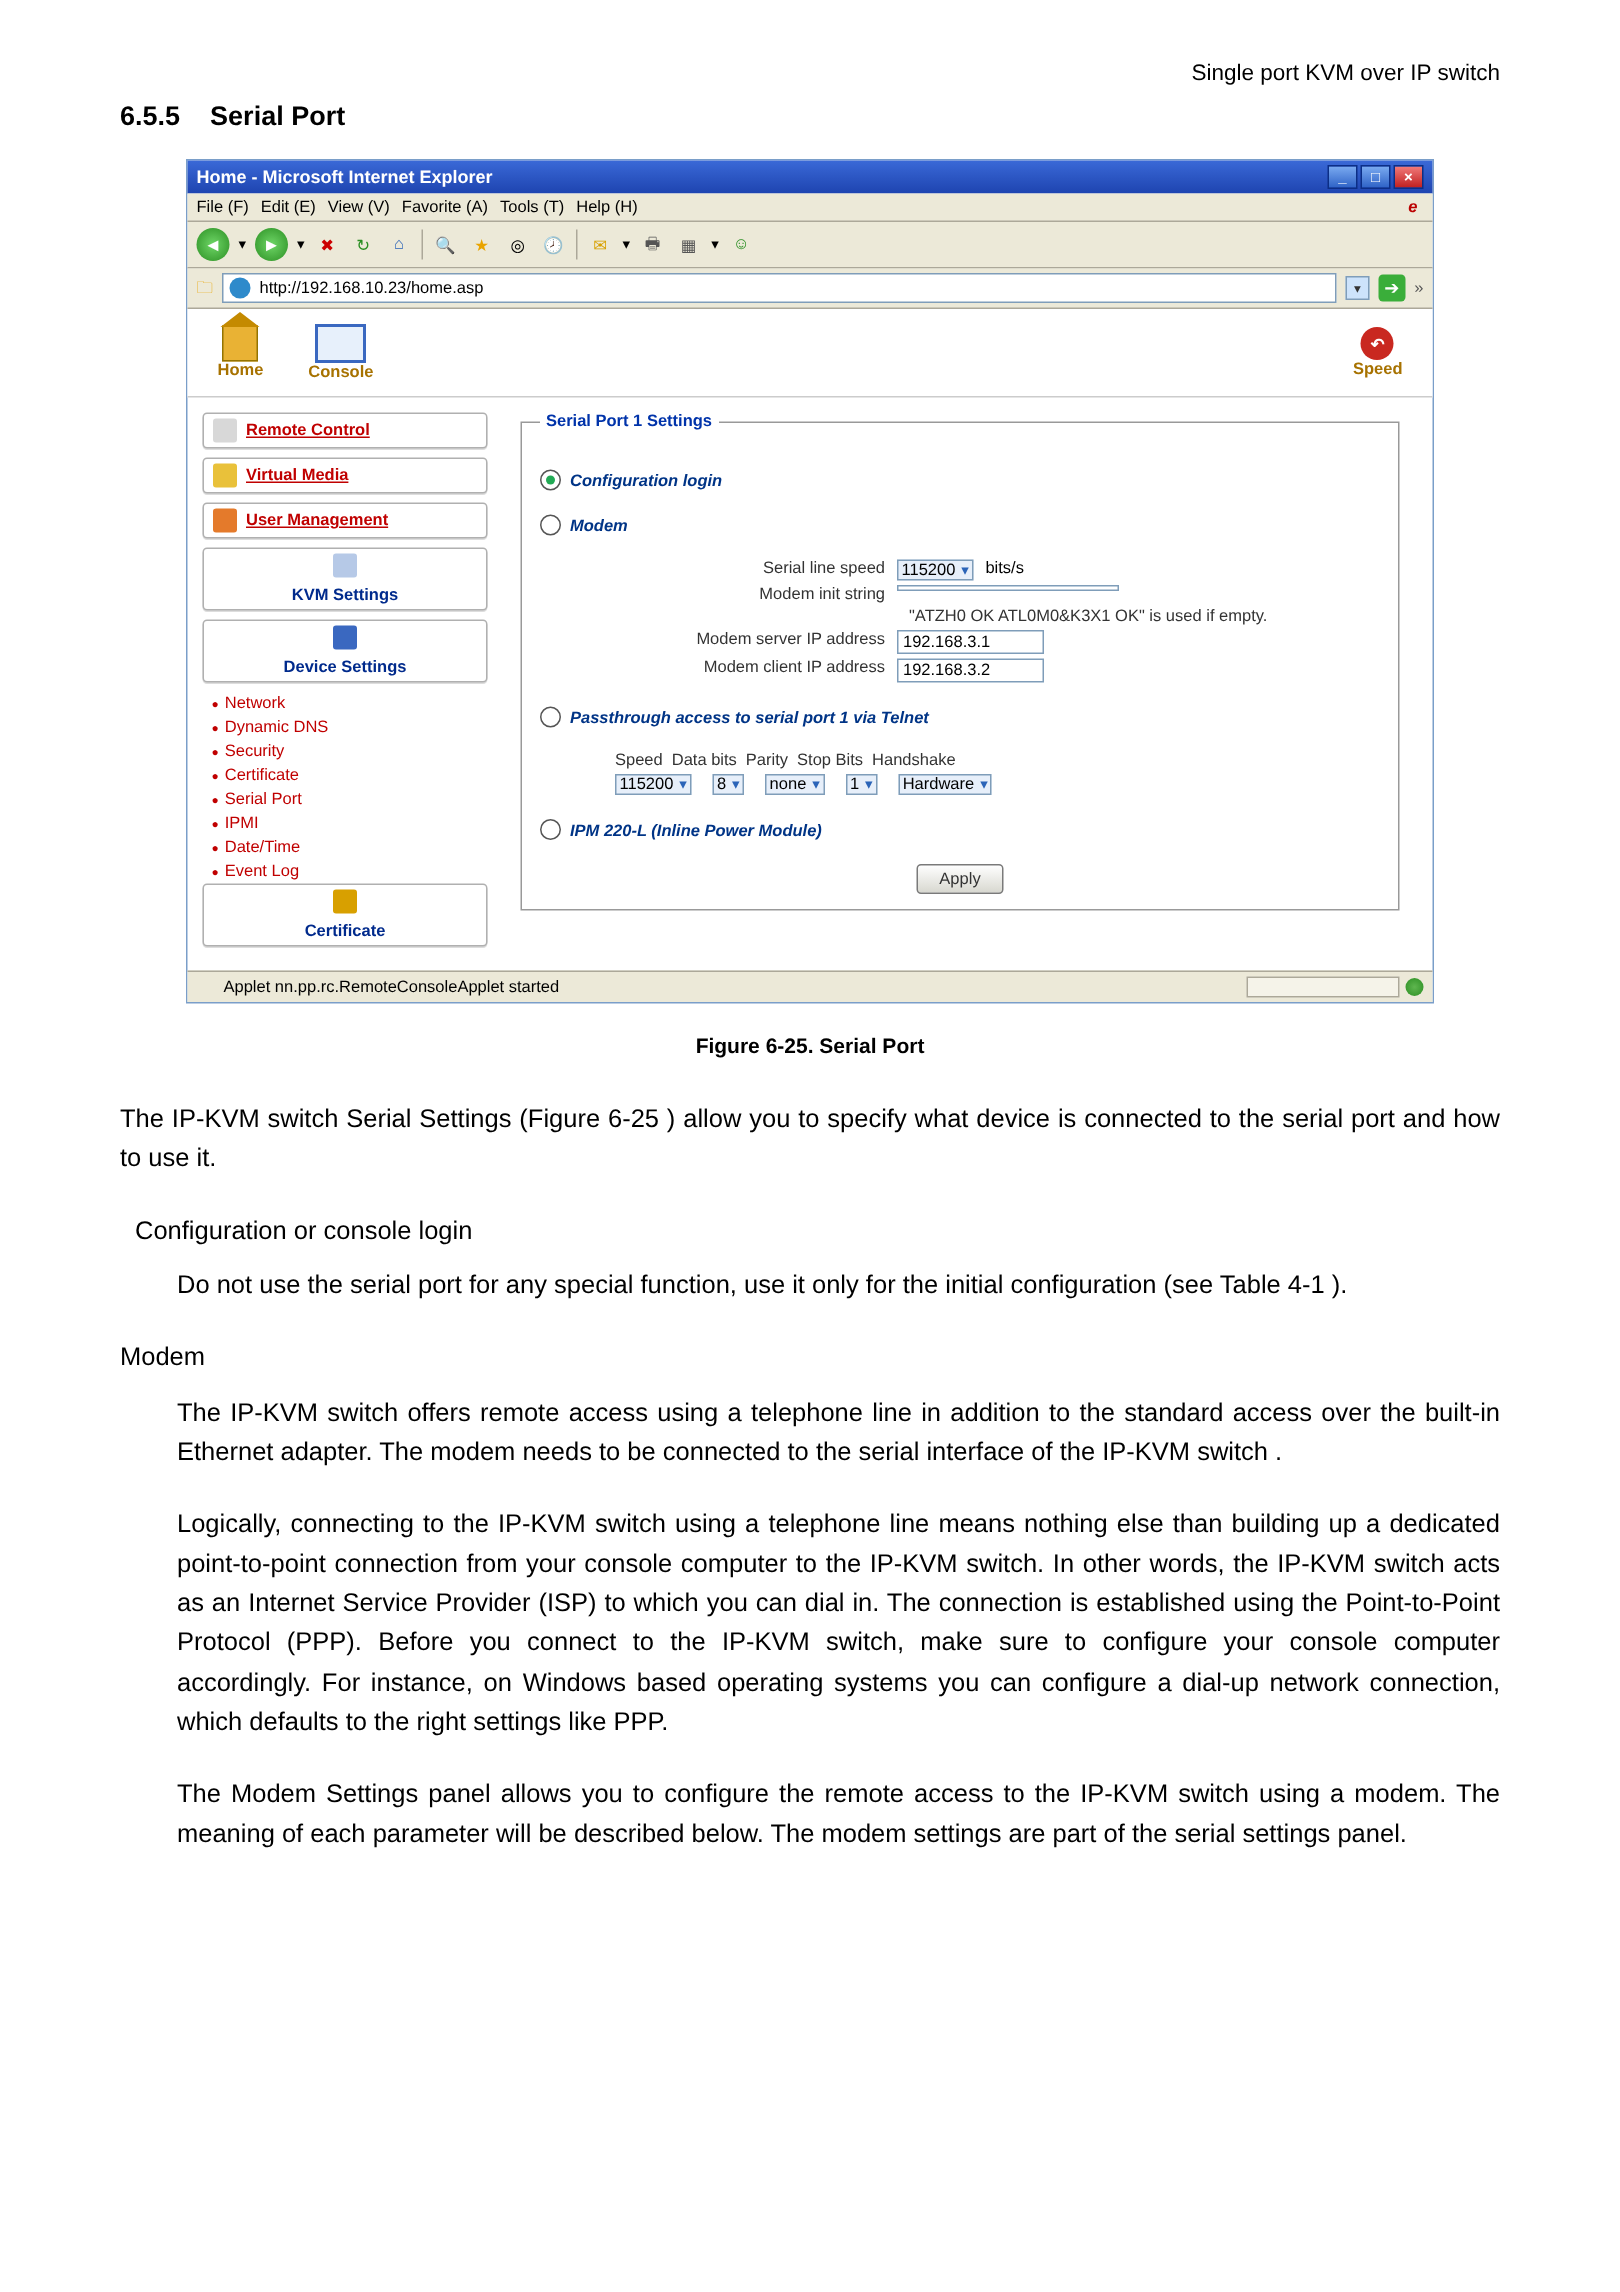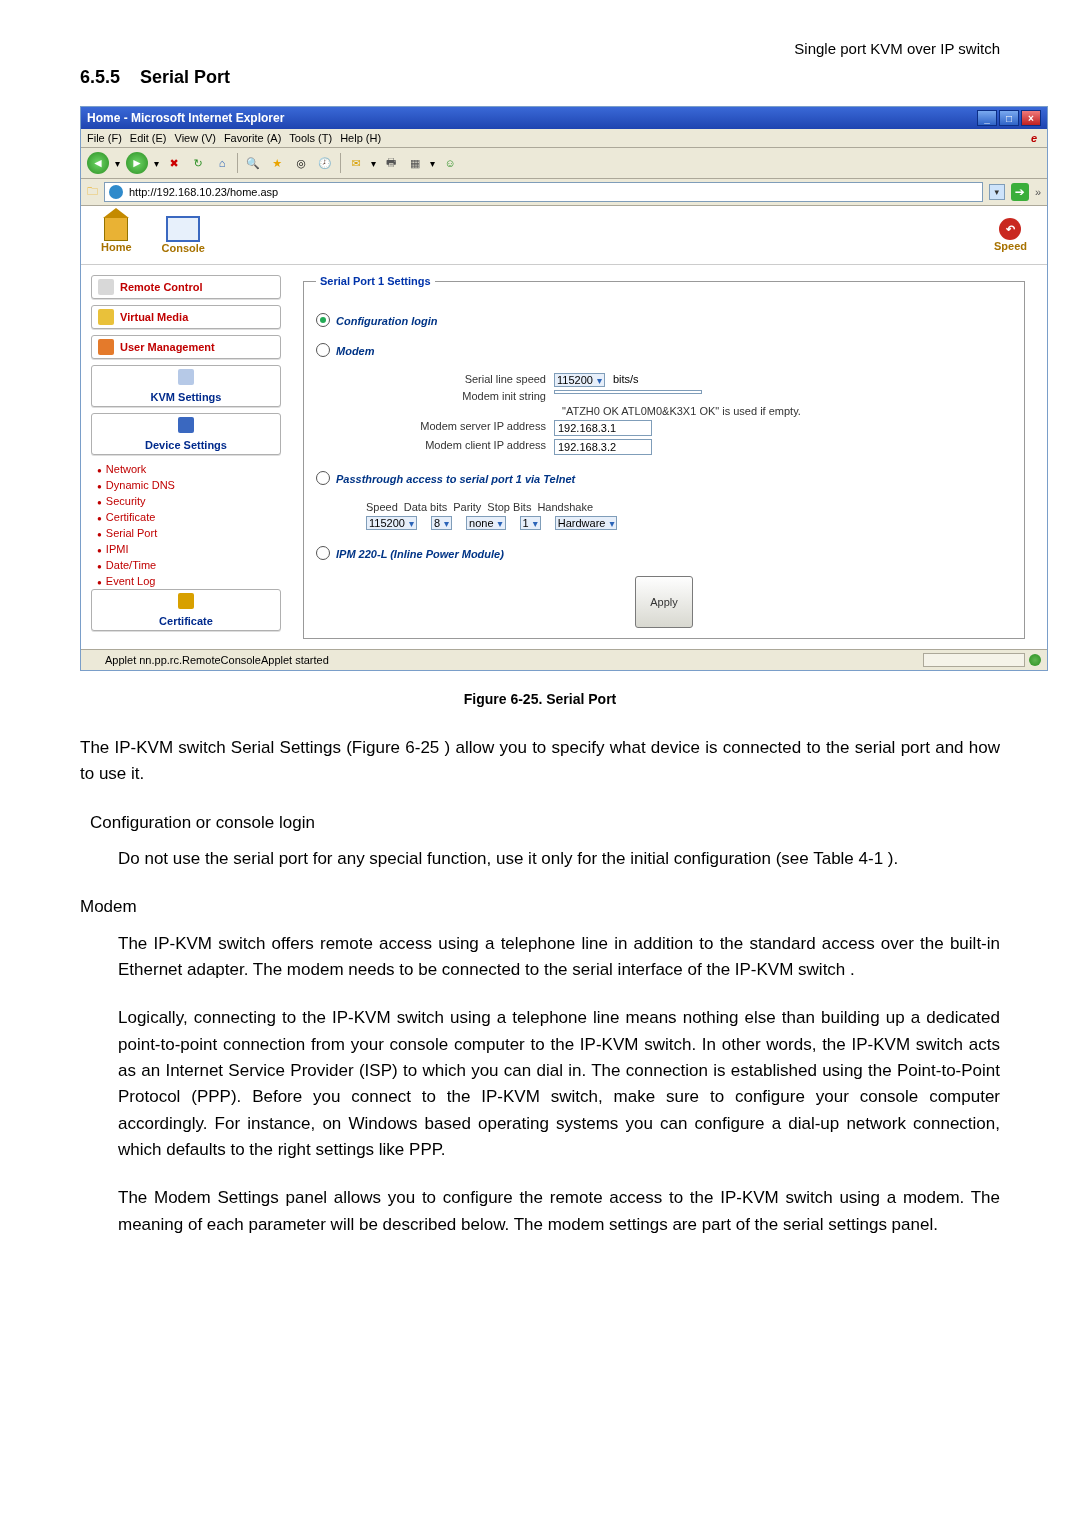--- a/index.html
+++ b/index.html
@@ -17,21 +17,21 @@
     font-size: 15px;
     margin-bottom: 10px;
   }
   .section-title {
     font-weight: bold;
     font-size: 18px;
     margin-bottom: 18px;
   }
   
   .screenshot {
-    width: 968px;
+    width: 832px;
     margin: 0 auto;
     border: 1px solid #7a9ec9;
     background: #fff;
     font-size: 11px;
     color: #000;
     box-sizing: border-box;
   }
   .titlebar {
     background: linear-gradient(#3a69d7, #1e44b0);
     color: #fff;
@@ -106,21 +106,21 @@
   .logout-ic{width:22px;height:22px;border-radius:50%;background:#c92820;color:#fff;
     display:flex;align-items:center;justify-content:center;font-weight:bold;}
   .app-body{display:flex;min-height:340px;}
   .sidebar{width:190px;padding:10px 0 10px 10px;}
   .nav-item{
     display:flex;align-items:center;gap:6px;
     background:#fff;border:1px solid #b0b0b0;border-radius:3px;
     padding:3px 6px;margin-bottom:6px;font-weight:bold;
     font-size:11px;box-shadow:0 1px 0 #ddd;
   }
-  .nav-item.red{color:#c00000;}
+  .nav-item.red{color:#c00000;text-decoration:underline;}
   .nav-item.blue{color:#002a8c;flex-direction:column;}
   .nav-ic{width:16px;height:16px;border-radius:2px;}
   .sub-item{margin-left:6px;padding:2px 0;}
   .sub-item a{color:#c00000;text-decoration:none;font-size:11px;}
   .sub-item:before{content:"\25CF";color:#c00000;font-size:8px;margin-right:4px;}
   .main-content{flex:1;padding:10px 20px;}
   fieldset{border:1px solid #999;padding:10px 12px;}
   legend{color:#0033aa;font-weight:bold;padding:0 4px;}
   .radio-row{display:flex;align-items:flex-end;gap:6px;margin:16px 0;color:#003486;font-weight:bold;font-style:italic;}
   .radio{width:12px;height:12px;border:1px solid #555;border-radius:50%;display:inline-flex;
@@ -130,21 +130,21 @@
   .fld-row{display:flex;align-items:flex-start;gap:8px;margin:3px 0;}
   .fld-label{width:180px;text-align:right;color:#333;}
   .txt{border:1px solid #7f9db9;background:#fff;padding:1px 3px;font-size:11px;min-width:90px;}
   .sel{border:1px solid #7f9db9;background:#e7effa;padding:0 2px;font-size:11px;
     display:inline-flex;align-items:center;gap:2px;}
   .sel:after{content:"\25BE";color:#2b64b8;font-size:10px;margin-left:2px;}
   .hint{font-size:11px;color:#333;margin-left:8px;}
   .pass-hdr{display:flex;gap:6px;margin:3px 0 2px 50px;color:#333;}
   .apply-wrap{text-align:center;margin-top:8px;}
   .apply-btn{display:inline-block;background:linear-gradient(#fefefe,#d8d8d0);
-    border:1px solid #7a7a7a;padding:19px 14px;border-radius:3px;color:#333;}
+    border:1px solid #7a7a7a;padding:3px 14px;border-radius:3px;color:#333;}
   .statusbar{background:#ece9d8;border-top:1px solid #aca899;padding:3px 6px;
     display:flex;align-items:center;gap:6px;font-size:11px;}
   .status-pane{margin-left:auto;display:flex;align-items:center;gap:4px;}
   .shield{width:12px;height:12px;background:radial-gradient(#5fb64f,#2a8e22);border-radius:50%;}
   .caption{text-align:center;font-weight:bold;font-size:14px;margin:20px 0 28px;}
   .body-text{font-size:17px;line-height:1.55;text-align:justify;}
   .para{margin-bottom:22px;}
   .para-ind{margin-left:38px;margin-bottom:22px;}
   .subhead{font-size:17px;margin:0 0 10px 10px;}
   .mod-head{font-size:17px;margin:0 0 10px 0;}

